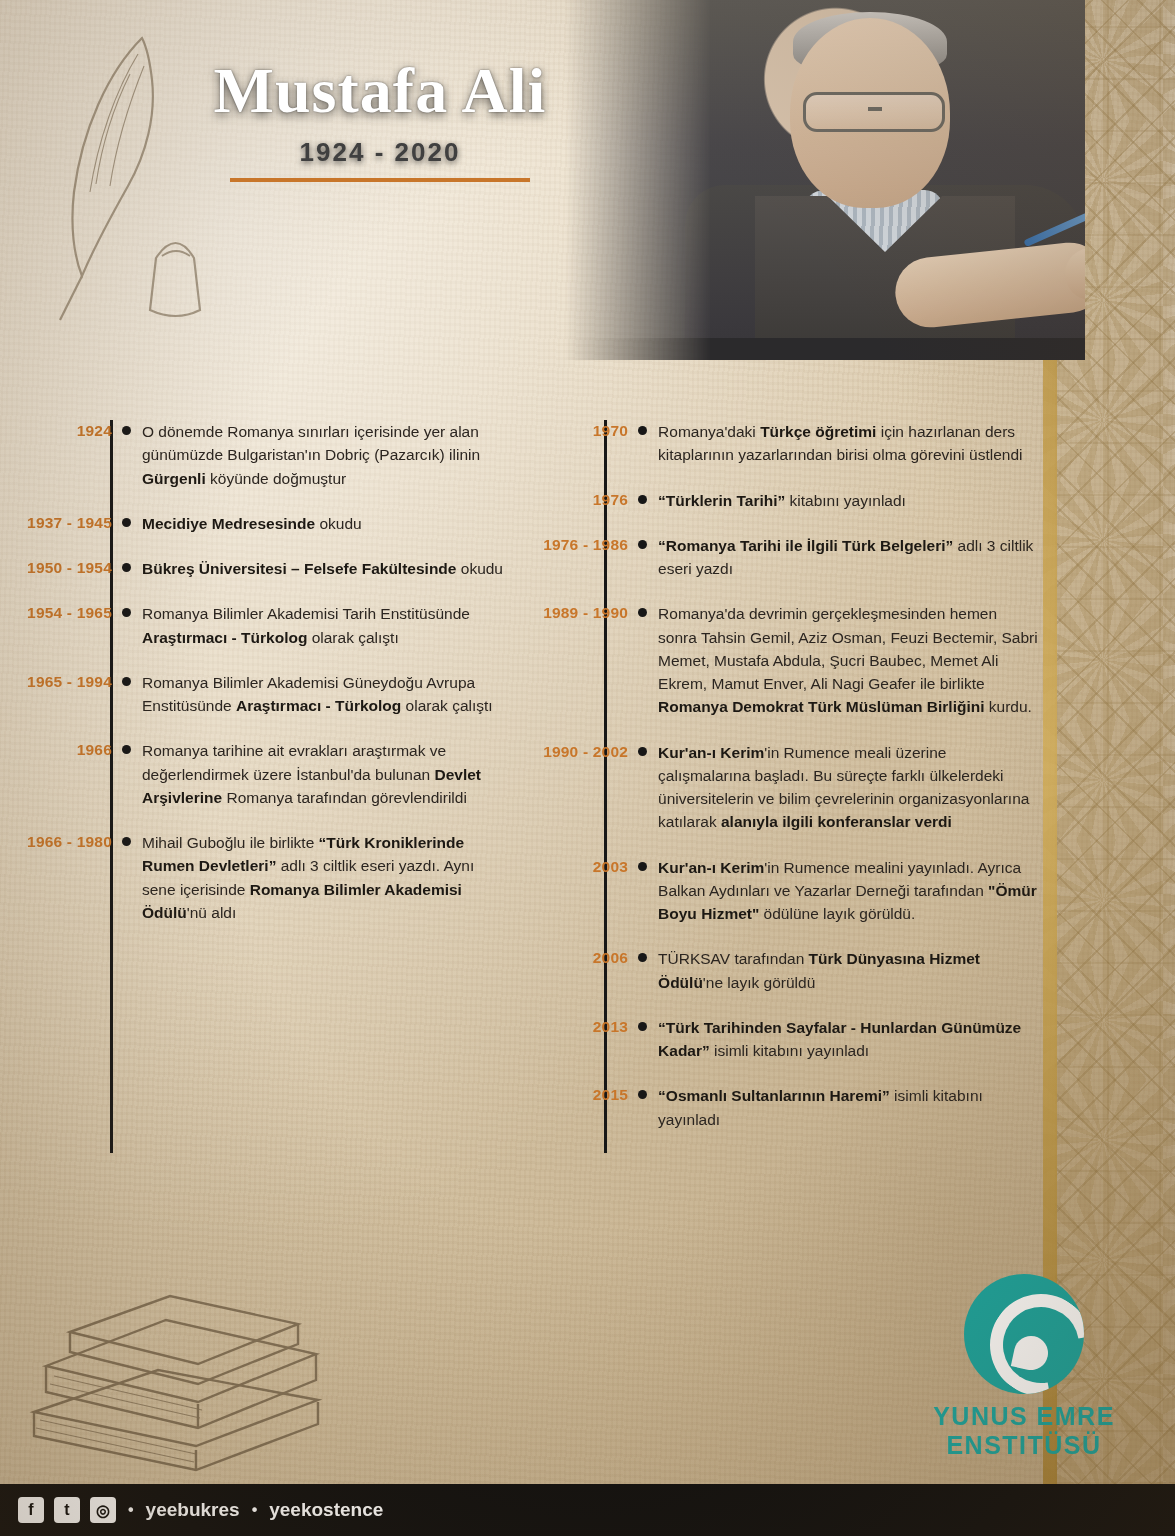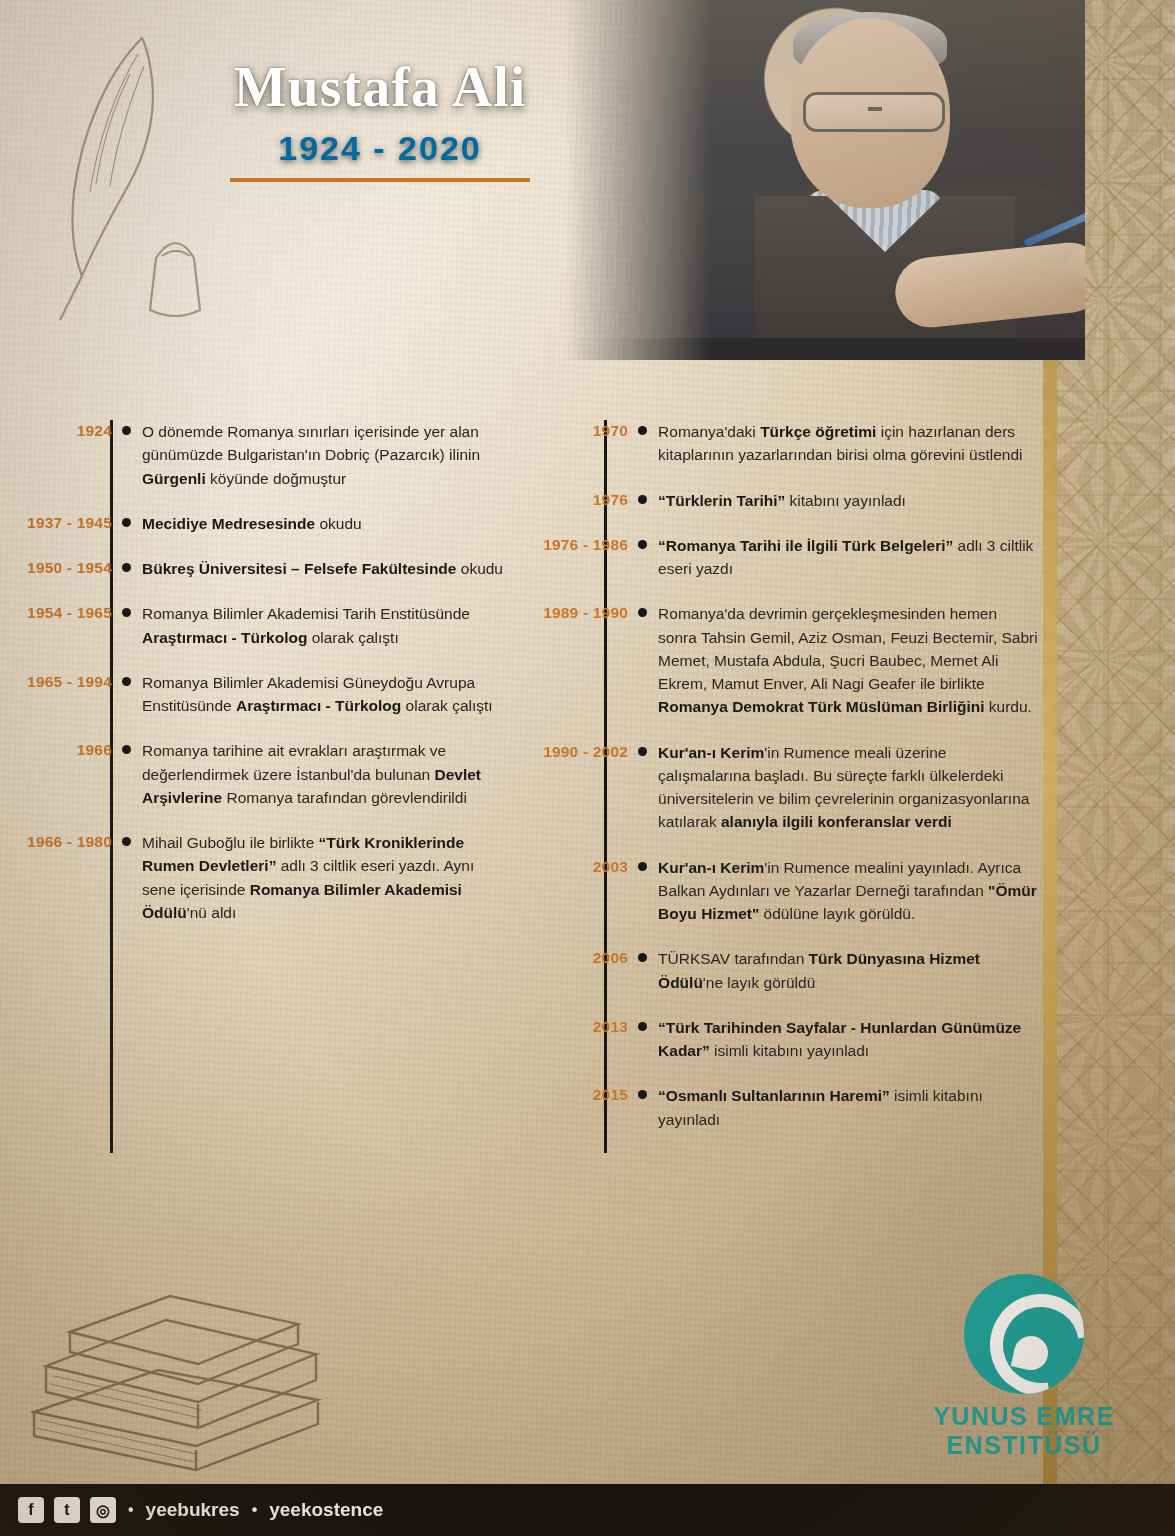--- a/index.html
+++ b/index.html
@@ -78,26 +78,26 @@
     background-image:
       repeating-linear-gradient(45deg, rgba(140,110,55,.30) 0 2px, rgba(0,0,0,0) 2px 26px),
       repeating-linear-gradient(-45deg, rgba(140,110,55,.30) 0 2px, rgba(0,0,0,0) 2px 26px),
       repeating-linear-gradient(0deg, rgba(140,110,55,.18) 0 2px, rgba(0,0,0,0) 2px 52px),
       repeating-linear-gradient(90deg, rgba(140,110,55,.18) 0 2px, rgba(0,0,0,0) 2px 52px);
   }
   
   .title-wrap{position:absolute;left:0;top:60px;width:760px;text-align:center;z-index:5;}
   .title{
     font-family:"Liberation Serif",serif;font-weight:bold;color:#fff;
-    font-size:56px;line-height:.98;letter-spacing:1px;
+    font-size:64px;line-height:.98;letter-spacing:1px;
     text-shadow:0 3px 10px rgba(0,0,0,.55), 0 0 2px rgba(0,0,0,.5);
   }
   .title .l2{display:block;}
   .years{
-    margin-top:14px;display:inline-block;color:#0369a1;font-weight:bold;font-size:34px;
+    margin-top:14px;display:inline-block;color:#404040;font-weight:bold;font-size:26px;
     letter-spacing:2px;text-shadow:0 2px 6px rgba(0,0,0,.6);
     padding-bottom:10px;
   }
   .years-rule{width:300px;height:4px;background:#c8762a;margin:0 auto;}
   
   .columns{position:absolute;left:0;top:420px;width:1040px;display:flex;}
   .col{position:relative;}
   .col.left{width:500px;padding-left:8px;}
   .col.right{width:520px;padding-left:20px;}
   .axis{position:absolute;top:0;bottom:0;width:3px;background:#171717;}

